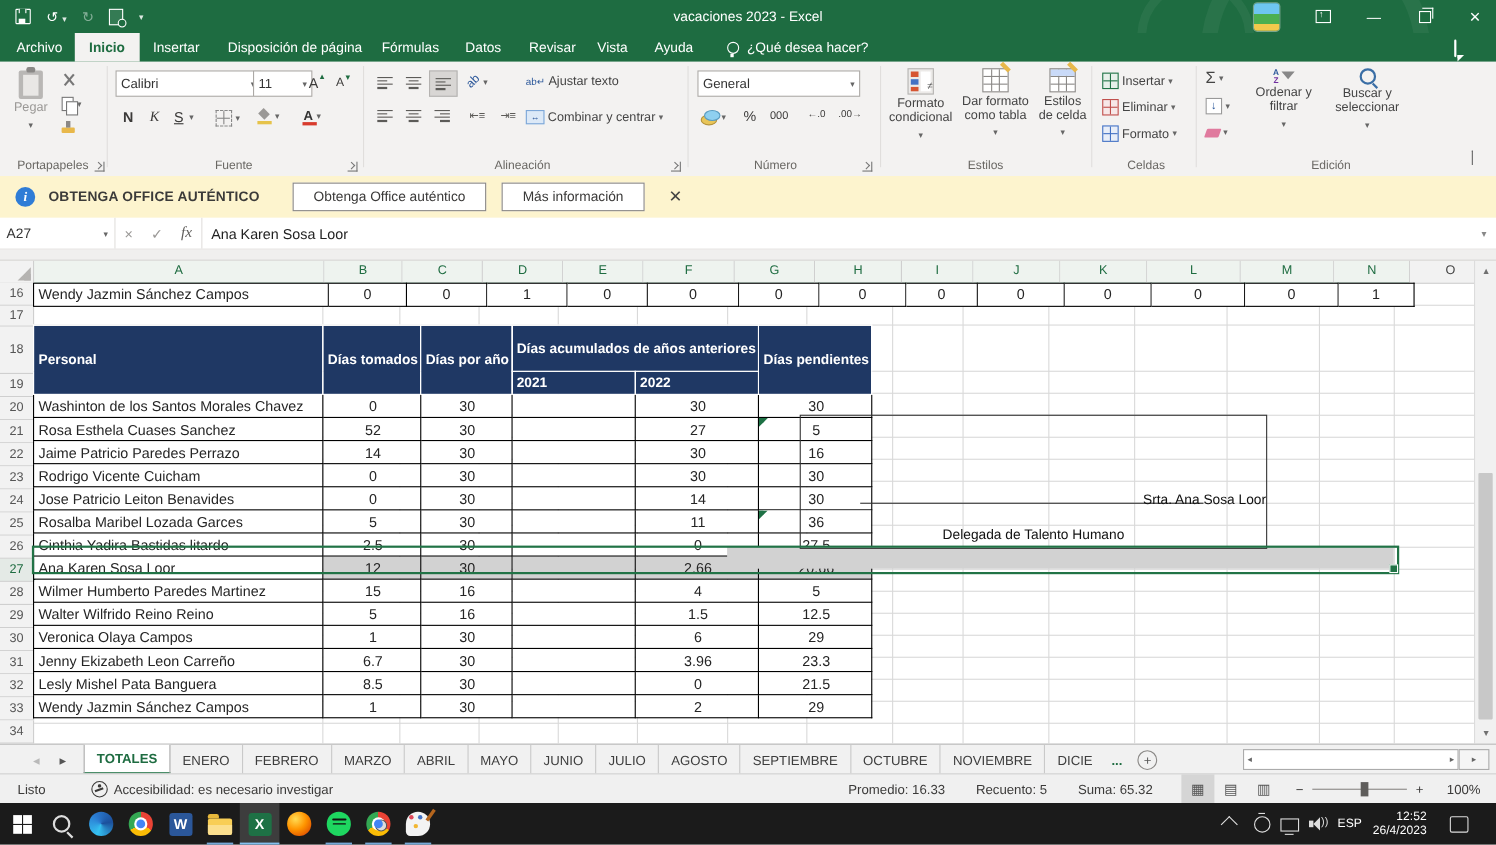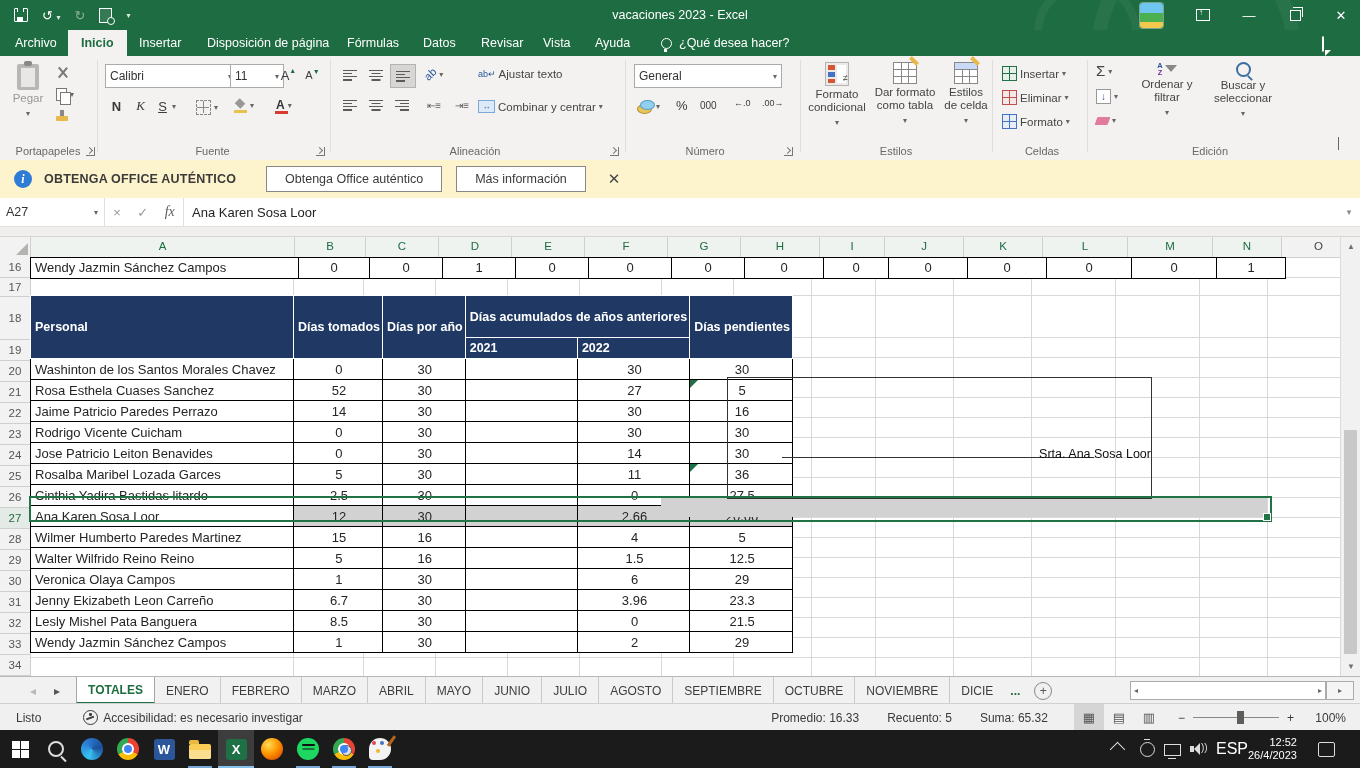--- a/index.html
+++ b/index.html
@@ -735,20 +735,21 @@
   </tbody>
     </table>
 
   <div class="selext"></div>
   <div class="seloutline"></div>
   <div class="selhandle"></div>
 
   <div class="sigbox">
     <div class="sigline"></div>
     <div class="sigt1">Srta. Ana Sosa Loor</div>
+    <div class="sigt2">Delegada de Talento Humano</div>
   </div>
 
   <div class="vscroll">
     <div class="vs-arrow" style="top:0">▲</div>
     <div class="vs-thumb" style="top:194px;height:224px"></div>
     <div class="vs-arrow" style="top:420px">▼</div>
   </div>
 </div>
 
 <div class="sheetbar">
@@ -847,21 +848,21 @@
       <span class="meet-ico"></span>
     </div>
   <div class="tray" style="left:1164px">
       <span class="net-ico"></span>
     </div>
   <div class="tray" style="left:1190px">
       <span class="spk-ico">
         <span class="spk-w">))</span>
       </span>
     </div>
-  <div class="tray" style="left:1216px;font-size:16px">
+  <div class="tray" style="left:1216px;font-size:11px">
       <span>ESP</span>
     </div>
   <div class="tray" style="left:1248px">
     <div class="clock">
       <div>12:52</div>
       <div>26/4/2023</div>
     </div>
   </div>
   <div class="tray" style="left:1318px">
       <span class="notif-ico"></span>

